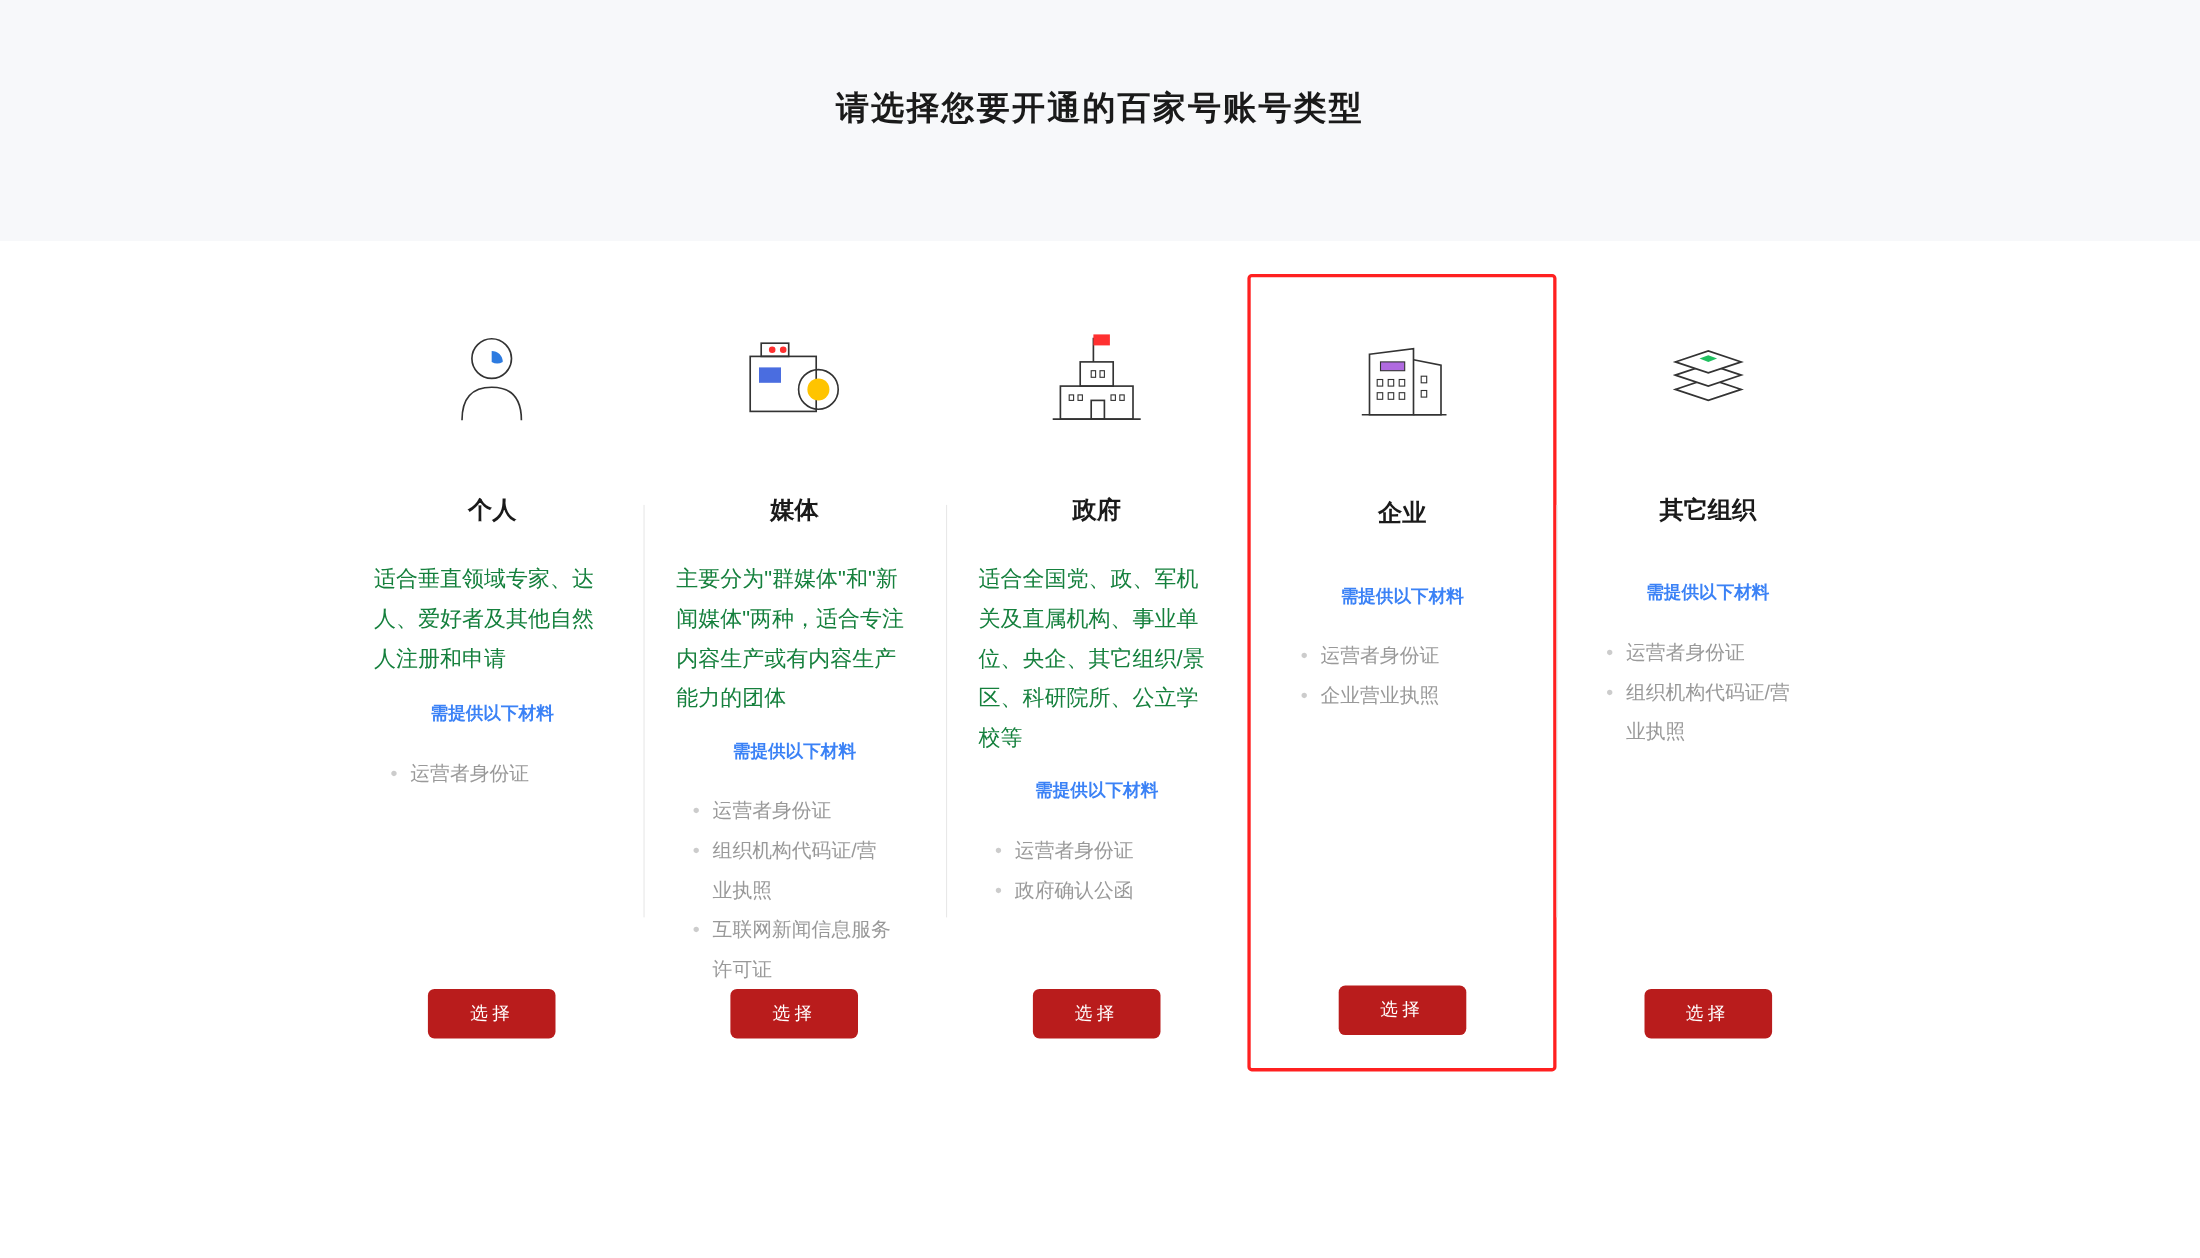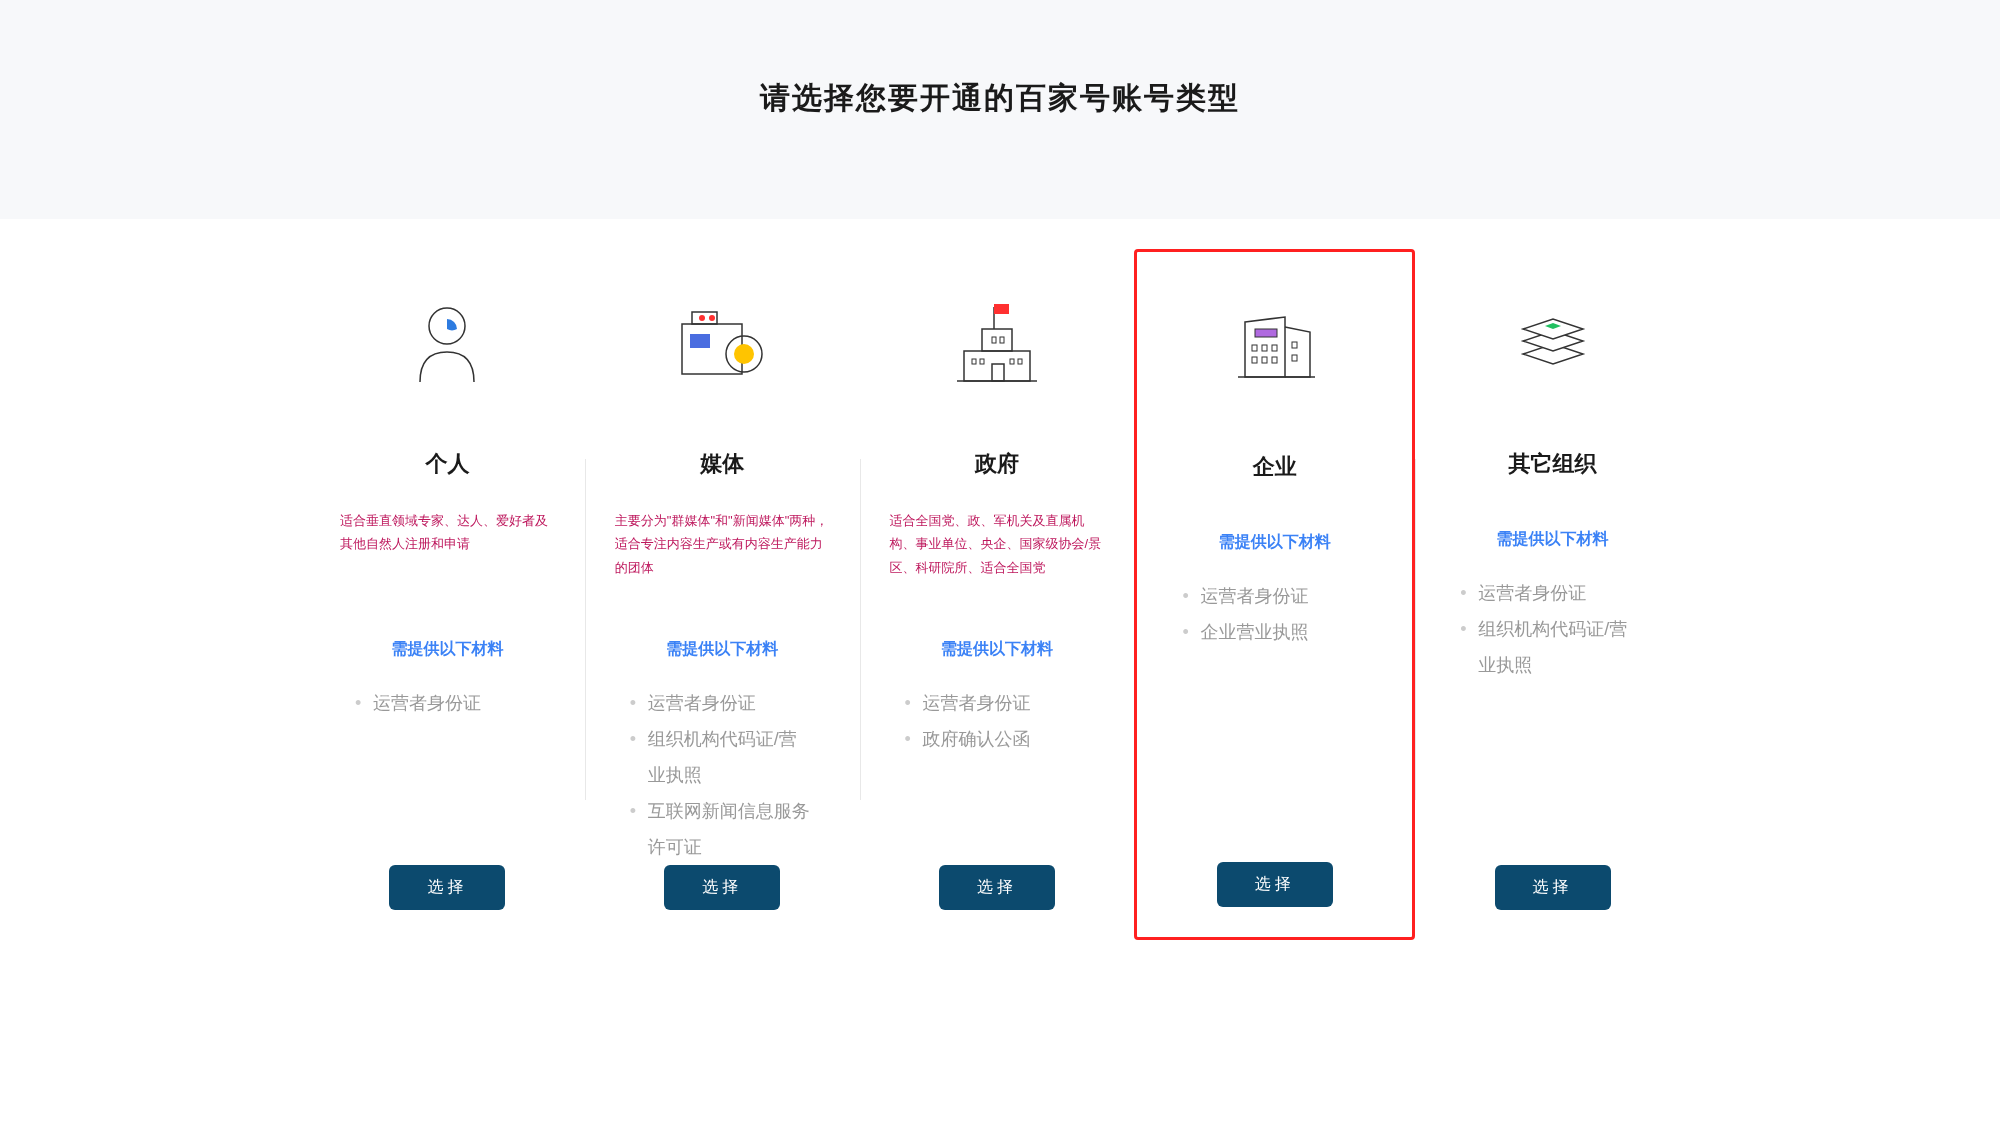--- a/index.html
+++ b/index.html
@@ -61,22 +61,22 @@
       justify-content: center;
       margin-bottom: 50px;
     }
     .card-title {
       font-size: 22px;
       font-weight: 600;
       color: #1a1a1a;
       margin-bottom: 30px;
     }
     .card-description {
-      font-size: 13px;
-      color: #be185d;
+      font-size: 20px;
+      color: #15803d;
       line-height: 1.8;
       text-align: left;
       width: 100%;
       padding: 0 10px;
       min-height: 110px;
     }
     .materials-title {
       font-size: 16px;
       font-weight: 600;
       color: #3b82f6;
@@ -96,21 +96,21 @@
       position: relative;
       padding-left: 18px;
     }
     .materials-list li::before {
       content: "•";
       position: absolute;
       left: 0;
       color: #ccc;
     }
     .select-button {
-      background: #0c4a6e;
+      background: #b91c1c;
       color: #fff;
       border: none;
       border-radius: 6px;
       padding: 12px 38px;
       font-size: 16px;
       cursor: pointer;
       margin-top: auto;
       letter-spacing: 4px;
     }
     
@@ -180,21 +180,21 @@
         <rect x="12" y="52" width="66" height="30" fill="none" stroke="#333" stroke-width="1.5"></rect>
         <rect x="40" y="65" width="12" height="17" fill="none" stroke="#333" stroke-width="1.5"></rect>
         <rect x="20" y="60" width="4" height="5" fill="none" stroke="#333" stroke-width="1"></rect>
         <rect x="28" y="60" width="4" height="5" fill="none" stroke="#333" stroke-width="1"></rect>
         <rect x="58" y="60" width="4" height="5" fill="none" stroke="#333" stroke-width="1"></rect>
         <rect x="66" y="60" width="4" height="5" fill="none" stroke="#333" stroke-width="1"></rect>
         <line x1="5" y1="82" x2="85" y2="82" stroke="#333" stroke-width="1.5"></line>
       </svg>
     </div>
     <h2 class="card-title">政府</h2>
-    <p class="card-description">适合全国党、政、军机关及直属机构、事业单位、央企、国家级协会/景区、科研院所、适合全国党</p>
+    <p class="card-description">适合全国党、政、军机关及直属机构、事业单位、央企、其它组织/景区、科研院所、公立学校等</p>
     <h3 class="materials-title">需提供以下材料</h3>
     <ul class="materials-list">
       <li>运营者身份证</li>
       <li>政府确认公函</li>
     </ul>
     <button class="select-button">选择</button>
   </div>
 
   <div class="card highlighted">
     <div class="icon-area">

